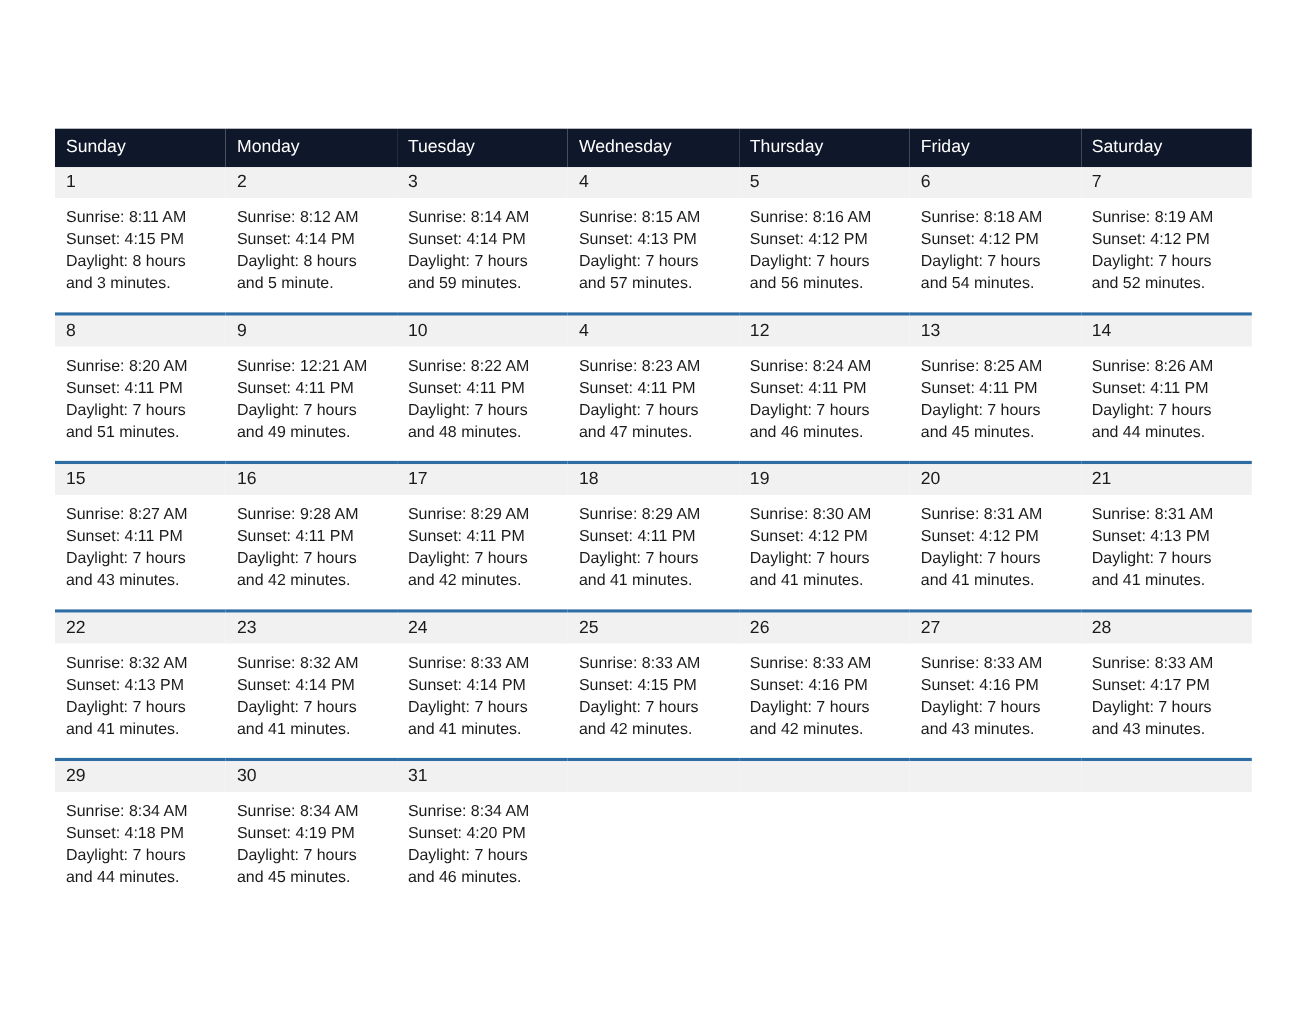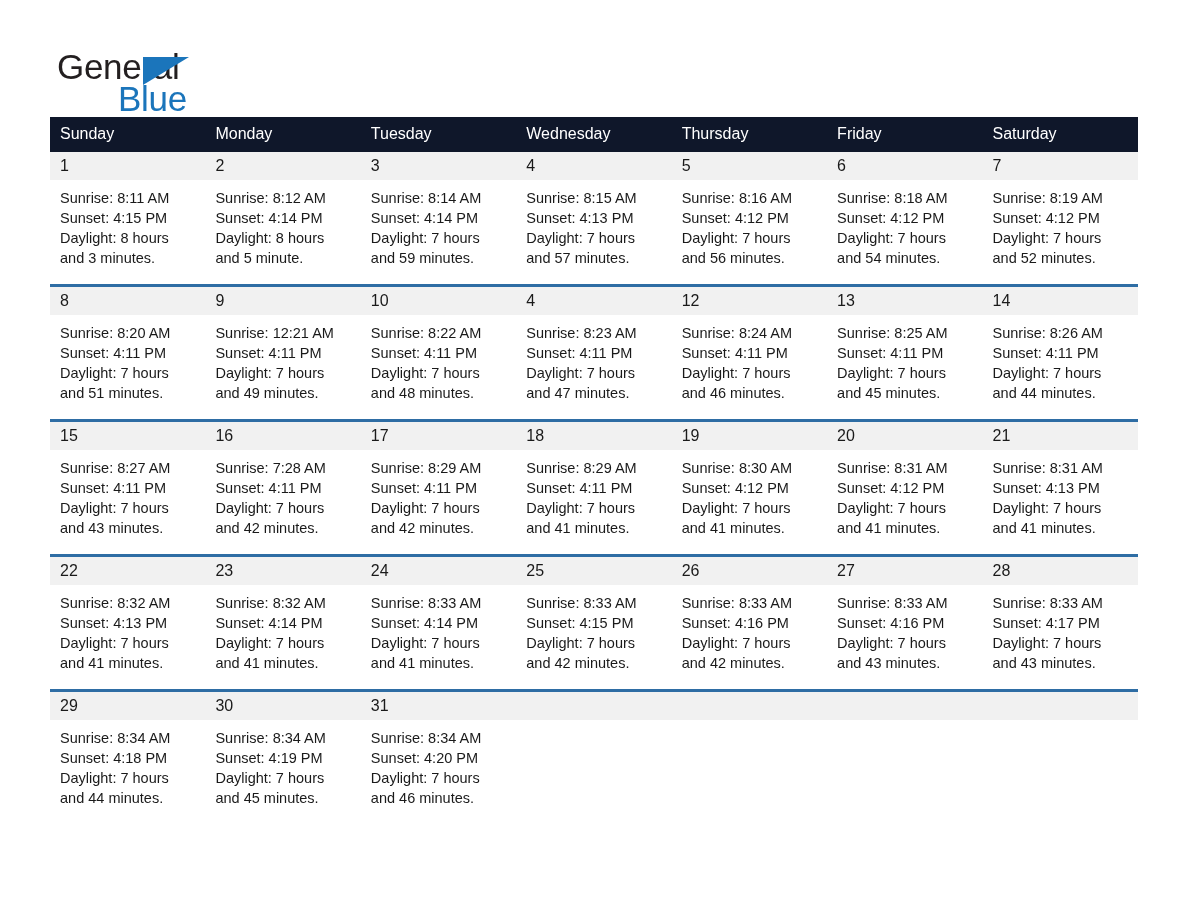--- a/index.html
+++ b/index.html
@@ -147,25 +147,20 @@
   }
   .details div { white-space: nowrap; }
 </style>
 </head>
 <body>
 
 <div class="page">
 
   <div class="header">
 
-    <div class="brand">
-      <span class="brand-general">General</span>
-      <span class="brand-flag"></span>
-      <span class="brand-blue">Blue</span>
-    </div>
 
 
   </div>
 
   <table class="calendar">
     <colgroup>
       <col>
         <col>
         <col>
         <col>
@@ -355,21 +350,21 @@
                 <div>Sunset: 4:11 PM</div>
                 <div>Daylight: 7 hours</div>
                 <div>and 43 minutes.</div>
               </div>
             </div>
           </td>
         <td>
             <div class="cell filled">
               <div class="daynum">16</div>
               <div class="details">
-                <div>Sunrise: 7:28 AM</div>
+                <div>Sunrise: 9:28 AM</div>
                 <div>Sunset: 4:11 PM</div>
                 <div>Daylight: 7 hours</div>
                 <div>and 42 minutes.</div>
               </div>
             </div>
           </td>
         <td>
             <div class="cell filled">
               <div class="daynum">17</div>
               <div class="details">

